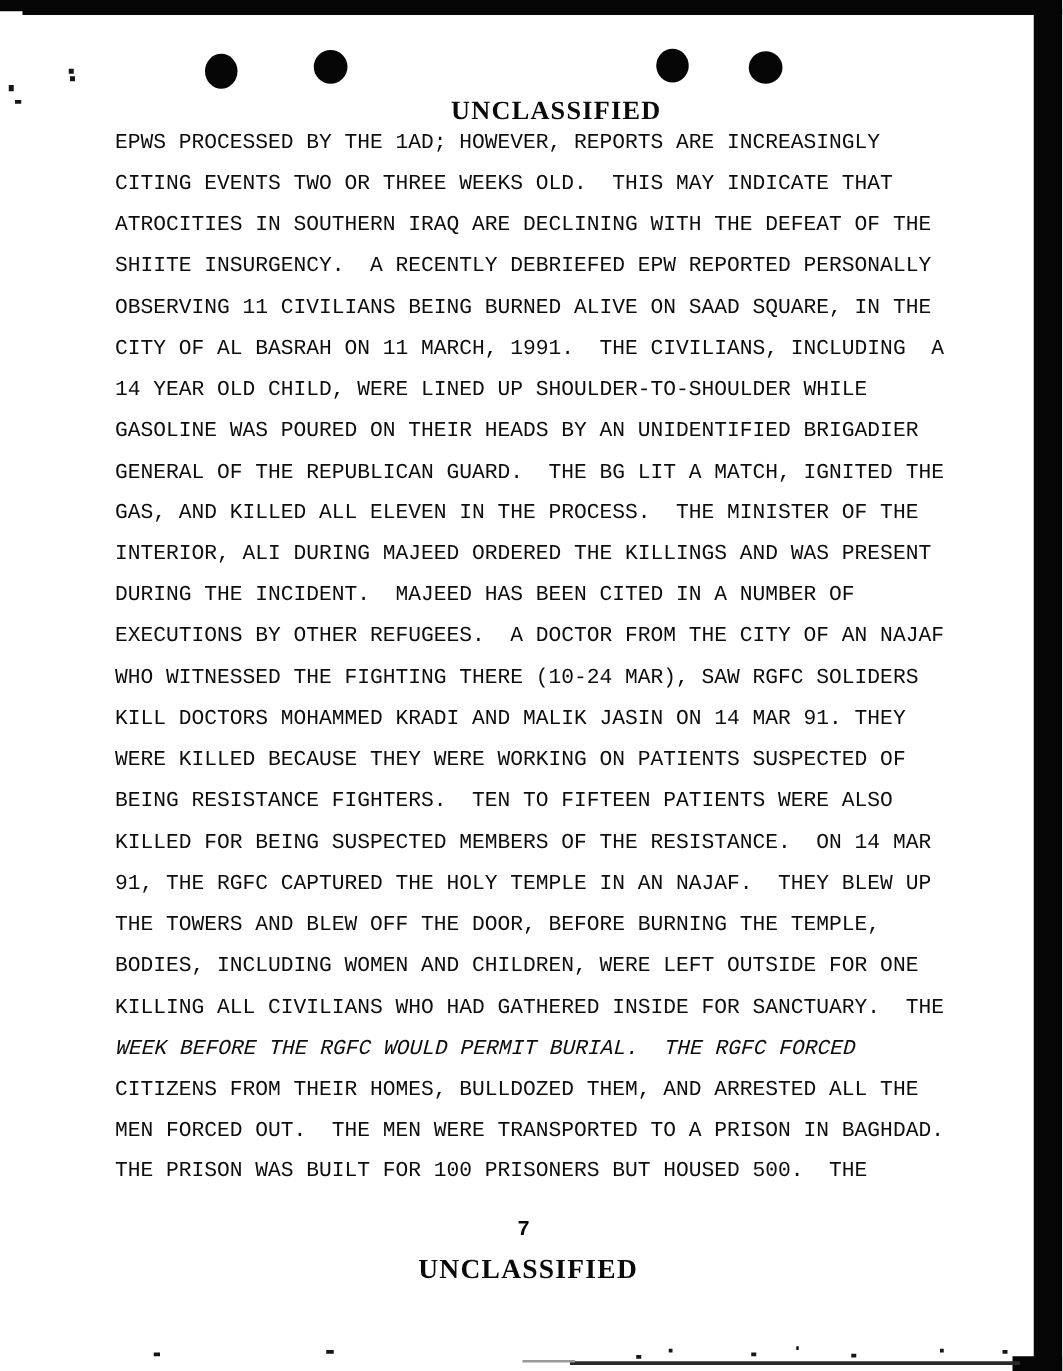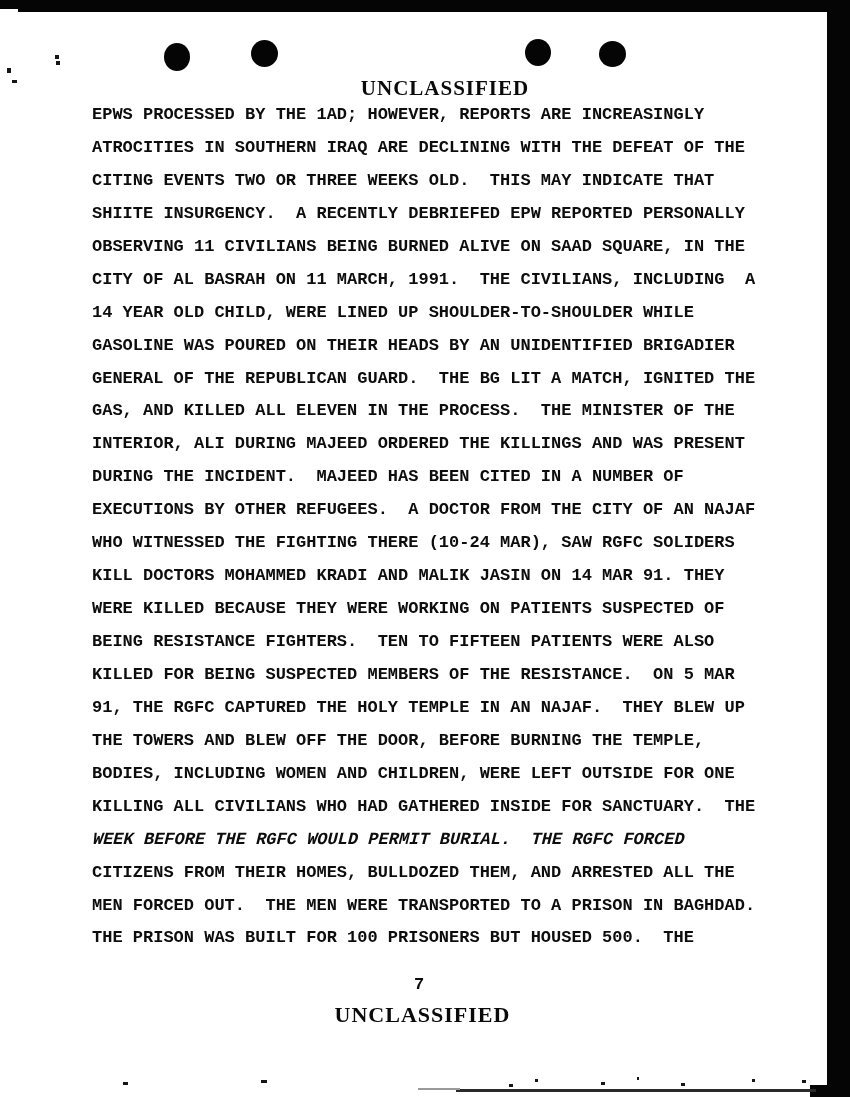--- a/index.html
+++ b/index.html
@@ -113,21 +113,21 @@
     font-weight: bold;
     color: #0a0a0a;
   }
 
   
   .body-text {
     position: absolute;
     left: 92px; top: 99px;
     width: 680px;
     font-size: 17px;
-    font-weight: bold;
+    font-weight: normal;
     line-height: 32.95px;
     color: #0d0d0d;
     letter-spacing: 0px;
   }
   .doc-line {
     white-space: pre;
     height: 32.95px;
   }
   .doc-line.italic {
     font-style: italic;
@@ -163,37 +163,37 @@
   <div class="speck speck-e3"></div>
   <div class="speck speck-e4"></div>
   <div class="speck speck-e5"></div>
   <div class="speck speck-e6"></div>
   <div class="speck speck-e7"></div>
 
   <div class="classification-top">UNCLASSIFIED</div>
 
   <div class="body-text" id="body-lines">
       <div class="doc-line">EPWS PROCESSED BY THE 1AD; HOWEVER, REPORTS ARE INCREASINGLY</div>
+      <div class="doc-line">CITING EVENTS TWO OR THREE WEEKS OLD.  THIS MAY INDICATE THAT</div>
       <div class="doc-line">ATROCITIES IN SOUTHERN IRAQ ARE DECLINING WITH THE DEFEAT OF THE</div>
-      <div class="doc-line">CITING EVENTS TWO OR THREE WEEKS OLD.  THIS MAY INDICATE THAT</div>
       <div class="doc-line">SHIITE INSURGENCY.  A RECENTLY DEBRIEFED EPW REPORTED PERSONALLY</div>
       <div class="doc-line">OBSERVING 11 CIVILIANS BEING BURNED ALIVE ON SAAD SQUARE, IN THE</div>
       <div class="doc-line">CITY OF AL BASRAH ON 11 MARCH, 1991.  THE CIVILIANS, INCLUDING  A</div>
       <div class="doc-line">14 YEAR OLD CHILD, WERE LINED UP SHOULDER-TO-SHOULDER WHILE</div>
       <div class="doc-line">GASOLINE WAS POURED ON THEIR HEADS BY AN UNIDENTIFIED BRIGADIER</div>
       <div class="doc-line">GENERAL OF THE REPUBLICAN GUARD.  THE BG LIT A MATCH, IGNITED THE</div>
       <div class="doc-line">GAS, AND KILLED ALL ELEVEN IN THE PROCESS.  THE MINISTER OF THE</div>
       <div class="doc-line">INTERIOR, ALI DURING MAJEED ORDERED THE KILLINGS AND WAS PRESENT</div>
       <div class="doc-line">DURING THE INCIDENT.  MAJEED HAS BEEN CITED IN A NUMBER OF</div>
       <div class="doc-line">EXECUTIONS BY OTHER REFUGEES.  A DOCTOR FROM THE CITY OF AN NAJAF</div>
       <div class="doc-line">WHO WITNESSED THE FIGHTING THERE (10-24 MAR), SAW RGFC SOLIDERS</div>
       <div class="doc-line">KILL DOCTORS MOHAMMED KRADI AND MALIK JASIN ON 14 MAR 91. THEY</div>
       <div class="doc-line">WERE KILLED BECAUSE THEY WERE WORKING ON PATIENTS SUSPECTED OF</div>
       <div class="doc-line">BEING RESISTANCE FIGHTERS.  TEN TO FIFTEEN PATIENTS WERE ALSO</div>
-      <div class="doc-line">KILLED FOR BEING SUSPECTED MEMBERS OF THE RESISTANCE.  ON 5 MAR</div>
+      <div class="doc-line">KILLED FOR BEING SUSPECTED MEMBERS OF THE RESISTANCE.  ON 14 MAR</div>
       <div class="doc-line">91, THE RGFC CAPTURED THE HOLY TEMPLE IN AN NAJAF.  THEY BLEW UP</div>
       <div class="doc-line">THE TOWERS AND BLEW OFF THE DOOR, BEFORE BURNING THE TEMPLE,</div>
       <div class="doc-line">BODIES, INCLUDING WOMEN AND CHILDREN, WERE LEFT OUTSIDE FOR ONE</div>
       <div class="doc-line">KILLING ALL CIVILIANS WHO HAD GATHERED INSIDE FOR SANCTUARY.  THE</div>
       <div class="doc-line italic">WEEK BEFORE THE RGFC WOULD PERMIT BURIAL.  THE RGFC FORCED</div>
       <div class="doc-line">CITIZENS FROM THEIR HOMES, BULLDOZED THEM, AND ARRESTED ALL THE</div>
       <div class="doc-line">MEN FORCED OUT.  THE MEN WERE TRANSPORTED TO A PRISON IN BAGHDAD.</div>
       <div class="doc-line">THE PRISON WAS BUILT FOR 100 PRISONERS BUT HOUSED 500.  THE</div>
     </div>
 

